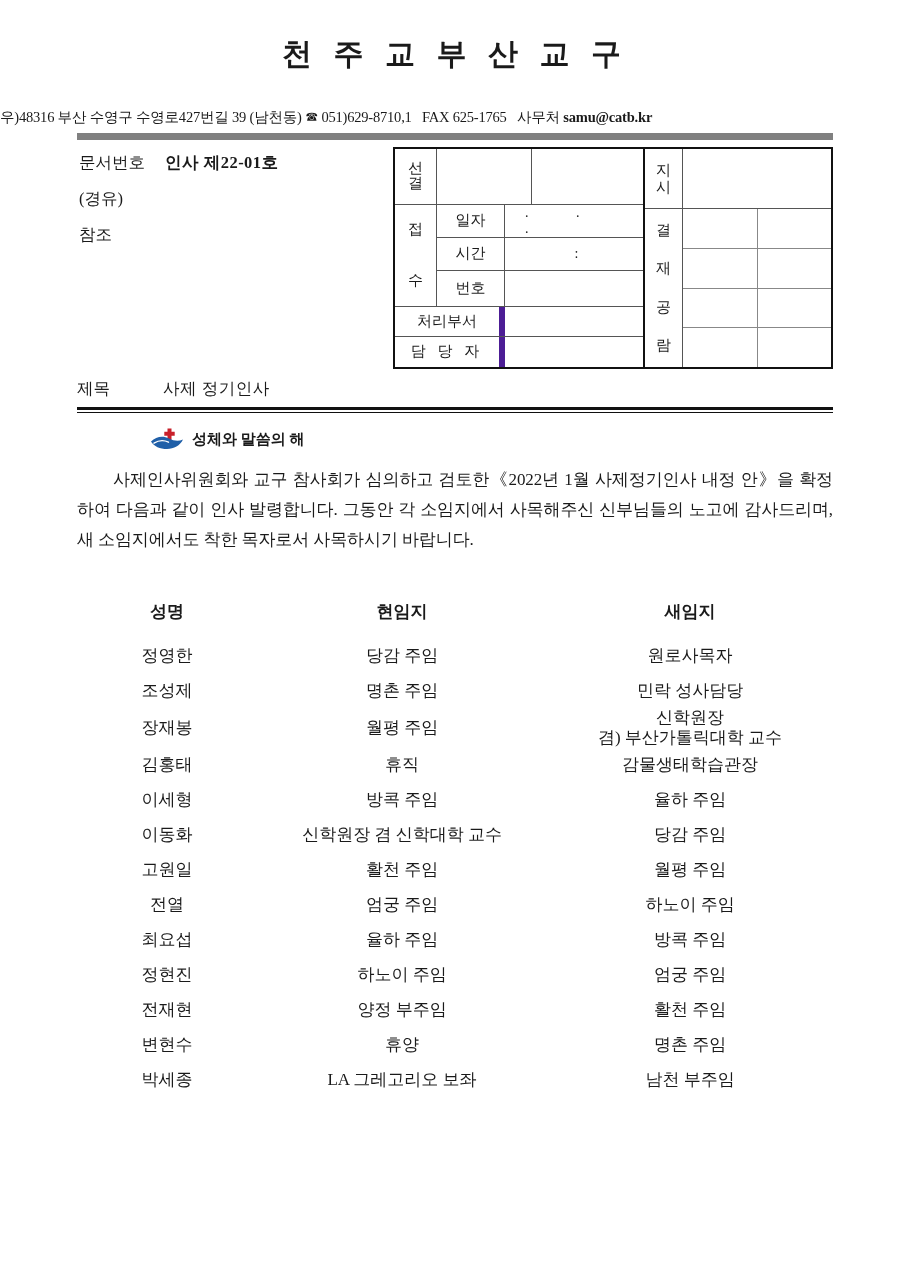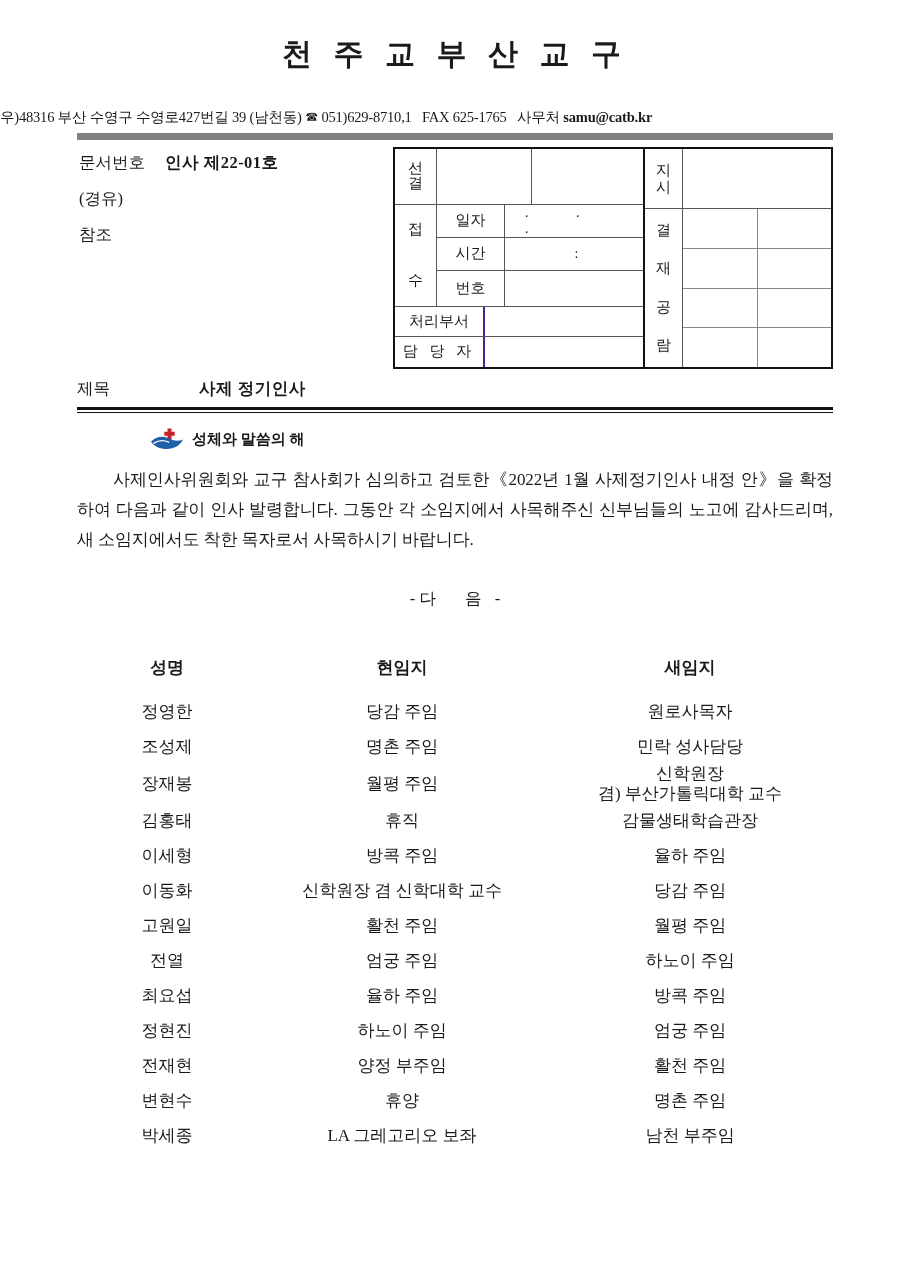--- a/index.html
+++ b/index.html
@@ -172,22 +172,22 @@
   .h-beonho { height: 36px; }
   .dots {
     display: inline-block;
     letter-spacing: 22px;
     padding-left: 20px;
   }
   .colon { display: inline-block; padding-left: 6px; }
 
   .r-simple { height: 31px; display: flex; }
   .c-simple-lbl {
-    width: 90px;
-    border-right: 2px solid #4c1d95;
+    width: 110px;
+    border-right: 6px solid #4c1d95;
     box-sizing: border-box;
     display: flex;
     align-items: center;
     justify-content: center;
     font-size: 15px;
   }
   .c-simple-val { flex: 1; }
   .sp3 { letter-spacing: 4px; }
 
   
@@ -247,21 +247,21 @@
 
   
   .subject-row {
     margin: 0 77px;
     display: flex;
     align-items: flex-start;
     font-size: 16.5px;
     padding-top: 6px;
   }
   .subject-label { width: 86px; flex: none; }
-  .subject-value { font-weight: bold; letter-spacing: 0.5px; margin-left: 36px; }
+  .subject-value { font-weight: normal; letter-spacing: 0.5px; }
 
   .rule-thick {
     margin: 7px 77px 0 77px;
     border-top: 3px solid #111;
   }
   .rule-thin {
     margin: 2px 77px 0 77px;
     border-top: 1px solid #111;
   }
 
@@ -459,26 +459,20 @@
         <path d="M17.5 1.5 h4 v3.2 h3.2 v4 h-3.2 v4.2 h-4 v-4.2 h-3.2 v-4 h3.2 z" fill="#c8202a"></path>
         <path d="M1 14.5 C6 9.5, 13 8.5, 19 11.5 C24 14, 28.5 14.5, 33 12.5 C30 18.5, 24 22, 17 22 C10 22, 4 19.5, 1 14.5 Z" fill="#1f5fa8"></path>
         <path d="M4 16.2 C9 13, 14 13, 18.5 15.2" stroke="#ffffff" stroke-width="1.4" fill="none" stroke-linecap="round"></path>
       </svg>
     </span>
     <span>성체와 말씀의 해</span>
   </div>
 
   <p class="body-para">사제인사위원회와 교구 참사회가 심의하고 검토한《2022년 1월 사제정기인사 내정 안》을 확정하여 다음과 같이 인사 발령합니다. 그동안 각 소임지에서 사목해주신 신부님들의 노고에 감사드리며, 새 소임지에서도 착한 목자로서 사목하시기 바랍니다.</p>
 
-  <div class="daum">
-    <span>-</span>
-    <span class="d1">다</span>
-    <span class="d2">음</span>
-    <span>-</span>
-  </div>
 
   <table class="ptable">
     <colgroup>
       <col class="col-name">
         <col class="col-cur">
         <col class="col-new">
     </colgroup>
     <thead>
       <tr>
         <th>성명</th>

